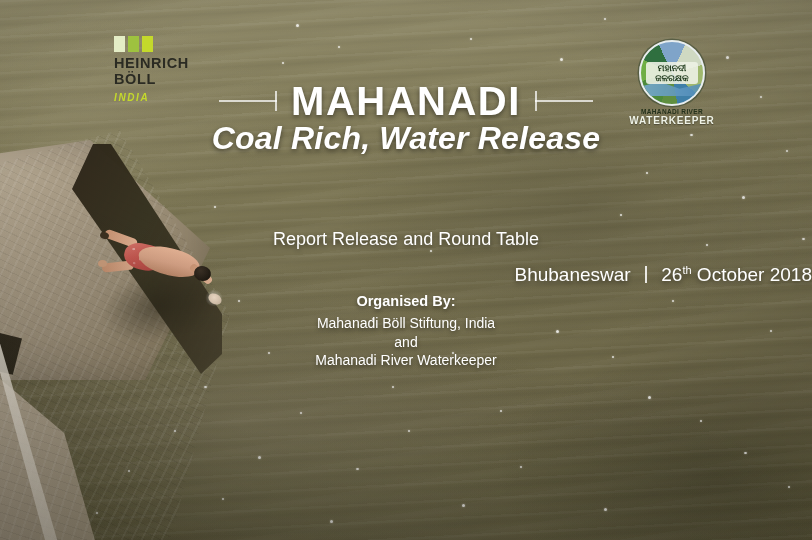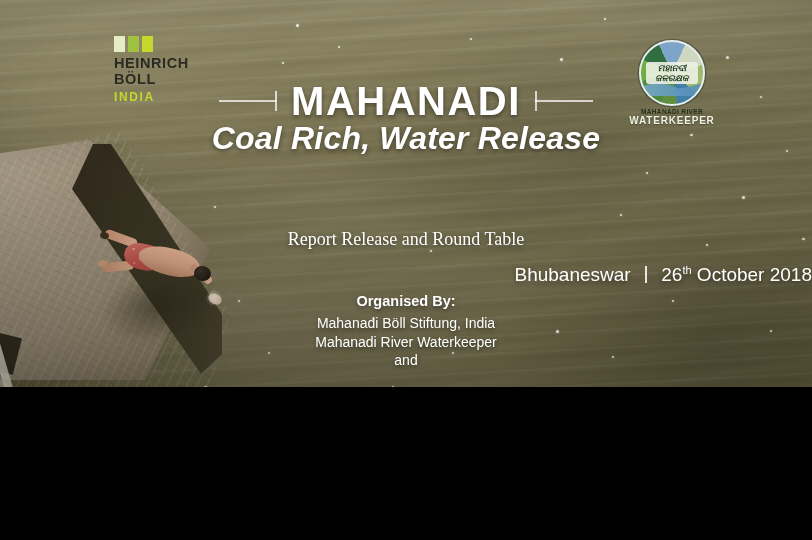--- a/index.html
+++ b/index.html
@@ -3,21 +3,21 @@
 <meta charset="utf-8">
 <style>
   html, body {
     margin: 0;
     padding: 0;
     background: #000;
   }
   #poster {
     position: relative;
     width: 812px;
-    height: 387px;
+    height: 540px;
     overflow: hidden;
     font-family: "Liberation Sans", sans-serif;
     background: #6f6a50;
   }
 
   
   .photo-base {
     position: absolute;
     inset: 0;
     background:
@@ -275,23 +275,24 @@
   .hbs-text {
     font-family: "Liberation Sans", sans-serif;
     font-weight: bold;
     font-size: 14.5px;
     line-height: 15.5px;
     letter-spacing: .6px;
     color: #2b2b23;
   }
   .hbs-india {
     font-weight: bold;
-    font-size: 12px;
+    font-size: 10px;
     letter-spacing: 1.6px;
     margin-top: 3px;
+    font-style: italic;
   }
 
   .mrw-logo {
     position: absolute;
     left: 629px; top: 40px;
     width: 86px; height: 84px;
     text-align: center;
   }
   .mrw-disc {
     position: relative;
@@ -304,21 +305,20 @@
         #6fae45 55deg 95deg,
         #2f6f3f 95deg 135deg,
         #7fa4c9 135deg 185deg,
         #cfd9c2 185deg 235deg,
         #9fb86e 235deg 290deg,
         #3f7fa8 290deg 330deg,
         #5f8f40 330deg 360deg);
     border: 2.5px solid #e8eef0;
     box-shadow: 0 0 0 1.5px rgba(40,60,40,.45);
     overflow: hidden;
-    font-style: italic;
   }
   .mrw-inner-band {
     position: absolute;
     left: 50%; top: 50%;
     transform: translate(-50%,-50%);
     width: 52px; height: 22px;
     background: rgba(236,241,228,.90);
     border-radius: 3px;
     display: flex;
     align-items: center;
@@ -418,21 +418,21 @@
     font-family: "Liberation Sans", sans-serif;
     font-size: 23px;
     line-height: 29px;
     font-weight: normal;
     text-shadow: 0 2px 5px rgba(0,0,0,.45);
   }
   .event-line {
     position: absolute;
     left: 0; top: 228px;
     width: 812px;
-    font-family: Liberation Serif, serif;
+    font-family: Liberation Sans, sans-serif;
     font-size: 18px;
     line-height: 22px;
     text-shadow: 0 2px 5px rgba(0,0,0,.45);
   }
   .venue-line {
     position: absolute;
     left: 0; top: 259px;
     width: 812px;
     font-family: "Liberation Sans", sans-serif;
     font-size: 19px;
@@ -599,18 +599,18 @@
       <span>Bhubaneswar</span>
       <span class="venue-sep"></span>
       <span>26</span><span class="sup">th</span>
       <span>October 2018</span>
     </div>
 
     <div class="org-head">Organised By:</div>
 
     <div class="org-body">
       <div>Mahanadi Böll Stiftung, India</div>
+      <div>and</div>
       <div>Mahanadi River Waterkeeper</div>
-      <div>and</div>
     </div>
 
   </div>
 </div>
 
 </body></html>

